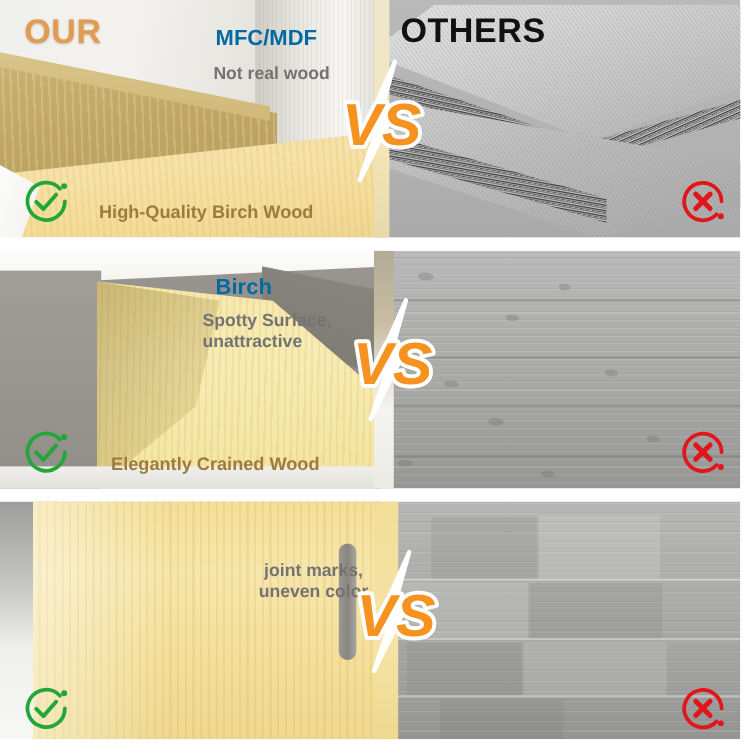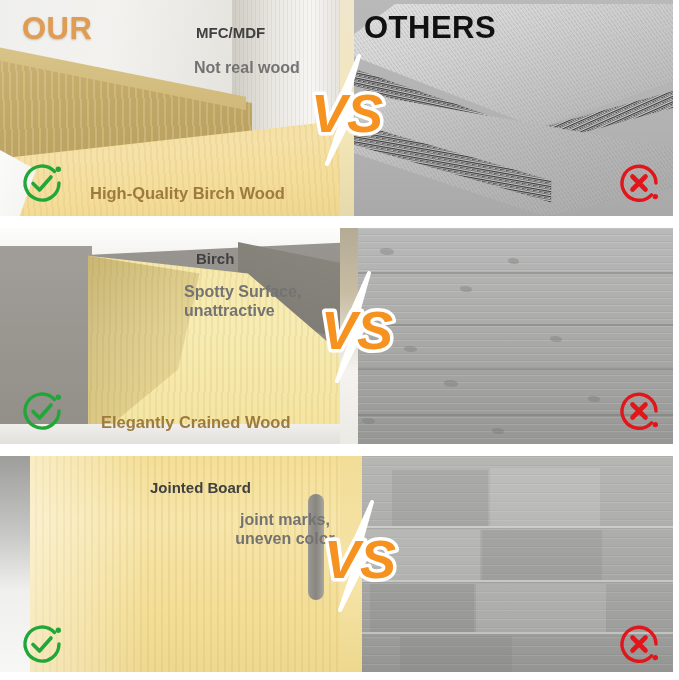--- a/index.html
+++ b/index.html
@@ -266,22 +266,22 @@
     color: #e09c52;
     text-shadow: 0 1px 2px rgba(120,85,40,0.35);
   }
   .others-title {
     position: absolute; left: 24px; top: 10px;
     font-size: 31px; font-weight: bold; letter-spacing: 0.5px;
     color: #111111;
   }
   .right-heading {
     position: absolute;
-    font-size: 15px; font-weight: bold;
-    color: #404040; white-space: nowrap;
+    font-size: 20px; font-weight: bold;
+    color: #0369a1; white-space: nowrap;
   }
   .right-sub {
     position: absolute;
     font-size: 16px; font-weight: bold;
     color: #737373; line-height: 1.18; white-space: nowrap;
   }
   .left-caption {
     position: absolute;
     font-size: 16.5px; font-weight: bold;
     color: #9d7b3e; white-space: nowrap;
@@ -415,21 +415,20 @@
       <div class="jb-block" style="left:142px; top:74px;  width:120px; height:50px;"></div>
       <div class="jb-block" style="left:30px;  top:128px; width:104px; height:48px;"></div>
       <div class="jb-block light" style="left:136px; top:128px; width:130px; height:48px;"></div>
       <div class="jb-block" style="left:60px;  top:180px; width:112px; height:36px;"></div>
       <div class="jb-seam" style="top:70px"></div>
       <div class="jb-seam" style="top:124px"></div>
       <div class="jb-seam" style="top:176px"></div>
       <div class="r3r-strip-left"></div>
     </div>
 
-    <div class="right-heading" style="left:150px; top:23px;">Jointed Board</div>
     <div class="right-sub" style="left:190px; top:55px; width:190px; text-align:center;">
       <div>joint marks,</div>
       <div>uneven color</div>
     </div>
   </div>
 
   <svg class="status-icon" id="r1-check" viewBox="0 0 48 48">
     <path d="M36.5 12.5 A17 17 0 1 0 41 24" fill="none" stroke="#22a63a" stroke-width="3.4" stroke-linecap="round"></path>
     <circle cx="40.3" cy="10.2" r="2.7" fill="#22a63a"></circle>
     <path d="M15 24.5 L21.5 31 L33 18" fill="none" stroke="#22a63a" stroke-width="3.6" stroke-linecap="round" stroke-linejoin="round"></path>

